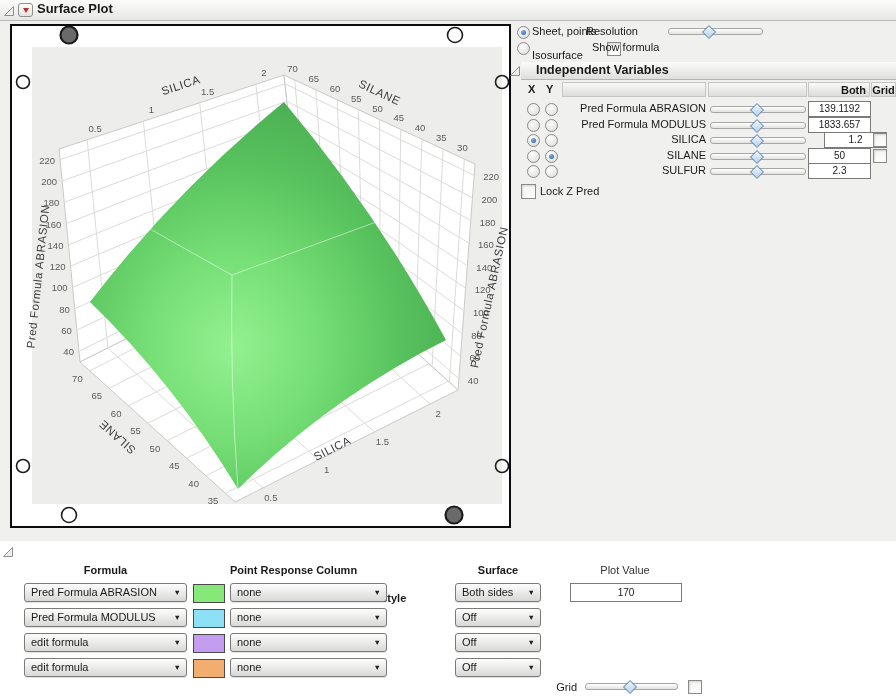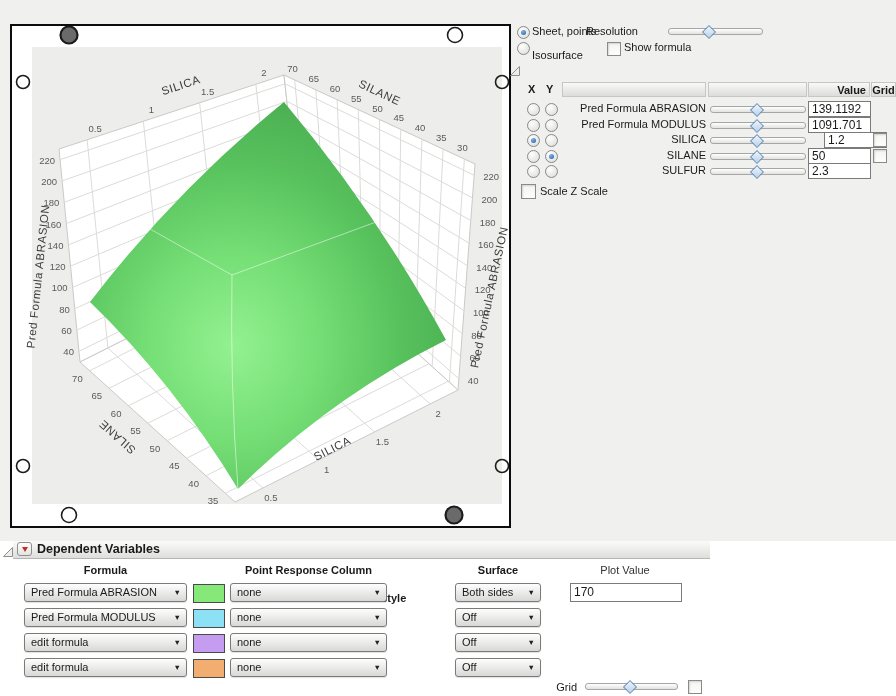--- a/index.html
+++ b/index.html
@@ -24,42 +24,51 @@
     background:radial-gradient(circle at 35% 30%,#ffffff,#d9d9d7);box-sizing:content-box;}
   .radio.sel::after{content:"";position:absolute;left:3px;top:3px;width:5px;height:5px;border-radius:50%;
     background:radial-gradient(circle at 35% 30%,#7fb2e5,#1e5fa8);}
   .cb{position:absolute;width:12px;height:12px;border:1px solid #8a8a88;
     background:linear-gradient(#f4f4f2,#fdfdfc);box-shadow:inset 1px 1px 2px rgba(0,0,0,0.14);}
   .slider{position:absolute;height:11px;}
   .slider .track{position:absolute;left:0;right:0;top:2px;height:5px;border:1px solid #a6a6a4;
     border-radius:3px;background:linear-gradient(#ffffff,#e2e2e0);}
   .slider .thumb{position:absolute;top:1px;width:8px;height:8px;transform:rotate(45deg);
     border:1px solid #6b91b8;background:linear-gradient(135deg,#eef5fb,#b9d2ea);}
-  .vbox{position:absolute;border:1px solid #7a7a78;background:#ffffff;text-align:left;
-    font-size:12px;line-height:14px;height:14px;padding:0 3px;box-sizing:content-box;white-space:nowrap;}
+  .vbox{position:absolute;border:1px solid #7a7a78;background:#ffffff;text-align:center;
+    font-size:10px;line-height:14px;height:14px;padding:0 3px;box-sizing:content-box;white-space:nowrap;}
   .band{position:absolute;top:82px;height:15px;background:linear-gradient(#f9f9f8,#dcdcda);
     border:1px solid #c6c6c4;box-sizing:border-box;}
   .combo{position:absolute;top:0;height:19px;border:1px solid #7a7a78;border-radius:3px;
     background:linear-gradient(#fefefe,#d8d8d6);font-size:11px;line-height:17px;
     padding:0 18px 0 6px;box-sizing:border-box;white-space:nowrap;overflow:hidden;
     box-shadow:0 1px 1px rgba(0,0,0,0.12);}
   .combo::after{content:"▼";position:absolute;right:5px;top:0;font-size:7.5px;color:#222;line-height:18px;}
   .irow{position:absolute;left:0;width:896px;height:16px;}
   .ilabel{position:absolute;left:558px;width:148px;top:1px;text-align:right;font-size:11px;white-space:nowrap;}
   .drow{position:absolute;left:0;width:896px;height:20px;}
   .swatch{position:absolute;top:1px;width:30px;height:17px;border:1px solid #4a4a48;box-sizing:content-box;}
   .whitesheet{position:absolute;left:0;top:541px;width:896px;height:155px;background:#ffffff;}
   .tick{font-size:9.5px;fill:#5a5a5a;font-family:"Liberation Sans",sans-serif;}
   .axis{font-size:11.5px;fill:#3c3c3c;letter-spacing:0.6px;font-family:"Liberation Sans",sans-serif;}
 </style>
 </head>
 <body>
 
 <div class="app">
 
+  <div class="titlebar">
+    <svg class="tri" style="left:3px;top:5px" width="12" height="12">
+        <polygon points="1.5,10.5 10.5,10.5 10.5,1.5" fill="#eeeeec" stroke="#8f8f8d" stroke-width="1"></polygon>
+      </svg>
+    <span class="redbtn" style="left:18px;top:3px">
+        <i></i>
+      </span>
+    <span class="ptitle">Surface Plot</span>
+  </div>
 
   <div class="plotbox">
     <svg id="plot3d" width="497" height="500" viewBox="0 0 497 500">
       <defs>
         <radialGradient id="gsurf" cx="40%" cy="63%" r="78%">
           <stop offset="0%" stop-color="#93f190"></stop>
           <stop offset="30%" stop-color="#76df76"></stop>
           <stop offset="60%" stop-color="#58c25d"></stop>
           <stop offset="85%" stop-color="#4aae52"></stop>
           <stop offset="100%" stop-color="#42a14c"></stop>
@@ -181,51 +190,54 @@
   <span class="radio sel" style="left:517px;top:26px"></span>
   <span class="lbl" style="left:532px;top:25px">Sheet, points</span>
   <span class="lbl" style="left:586px;top:25px">Resolution</span>
   <span class="slider" style="left:668px;top:26px;width:95px">
       <span class="track"></span>
       <span class="thumb" style="left:36px"></span>
     </span>
   <span class="radio" style="left:517px;top:42px"></span>
   <span class="lbl" style="left:532px;top:49px">Isosurface</span>
   <span class="cb" style="left:607px;top:42px"></span>
-  <span class="lbl" style="left:624px;top:41px">Show formula</span>
+  <span class="lbl" style="left:592px;top:41px">Show formula</span>
 
   <svg class="tri" style="left:509px;top:65px" width="12" height="12">
       <polygon points="1.5,10.5 10.5,10.5 10.5,1.5" fill="#eeeeec" stroke="#8f8f8d" stroke-width="1"></polygon>
     </svg>
+  <div class="hdrbar" style="left:521px;top:62px;width:375px">
+    <span class="hdrtitle" style="left:15px">Independent Variables</span>
+  </div>
   <span class="blbl" style="left:528px;top:83px">X</span>
   <span class="blbl" style="left:546px;top:83px">Y</span>
   <span class="band" style="left:562px;width:144px"></span>
   <span class="band" style="left:708px;width:99px"></span>
-  <span class="band" style="left:808px;width:62px;text-align:right;font-size:11px;font-weight:bold;line-height:14px;padding-right:3px;box-sizing:border-box">Value</span>
+  <span class="band" style="left:808px;width:62px;text-align:right;font-size:11px;font-weight:bold;line-height:14px;padding-right:3px;box-sizing:border-box">Both</span>
   <span class="band" style="left:871px;width:25px;text-align:center;font-size:11px;font-weight:bold;line-height:14px">Grid</span>
   <div id="indep-rows">
       <div class="irow" style="top: 101px;">
         <span class="radio" style="left:527px;top:2px"></span>
         <span class="radio" style="left:545px;top:2px"></span>
         <span class="ilabel">Pred Formula ABRASION</span>
         <span class="slider" style="left:710px;top:3px;width:96px">
           <span class="track"></span>
           <span class="thumb" style="left:42px"></span>
         </span>
         <span class="vbox" style="left:808px;top:0;width:55px">139.1192</span>
       </div>
       <div class="irow" style="top: 116.5px;">
         <span class="radio" style="left:527px;top:2px"></span>
         <span class="radio" style="left:545px;top:2px"></span>
         <span class="ilabel">Pred Formula MODULUS</span>
         <span class="slider" style="left:710px;top:3px;width:96px">
           <span class="track"></span>
           <span class="thumb" style="left:42px"></span>
         </span>
-        <span class="vbox" style="left:808px;top:0;width:55px">1091.701</span>
+        <span class="vbox" style="left:808px;top:0;width:55px">1833.657</span>
       </div>
       <div class="irow" style="top: 132px;">
         <span class="radio sel" style="left:527px;top:2px"></span>
         <span class="radio" style="left:545px;top:2px"></span>
         <span class="ilabel">SILICA</span>
         <span class="slider" style="left:710px;top:3px;width:96px">
           <span class="track"></span>
           <span class="thumb" style="left:42px"></span>
         </span>
         <span class="vbox" style="left:824px;top:0;width:55px">1.2</span>
@@ -247,35 +259,29 @@
         <span class="radio" style="left:545px;top:2px"></span>
         <span class="ilabel">SULFUR</span>
         <span class="slider" style="left:710px;top:3px;width:96px">
           <span class="track"></span>
           <span class="thumb" style="left:42px"></span>
         </span>
         <span class="vbox" style="left:808px;top:0;width:55px">2.3</span>
       </div>
     </div>
   <span class="cb" style="left:521px;top:184px;width:13px;height:13px"></span>
-  <span class="lbl" style="left:540px;top:185px">Scale Z Scale</span>
+  <span class="lbl" style="left:540px;top:185px">Lock Z Pred</span>
 
   <div class="whitesheet"></div>
 
   <svg class="tri" style="left:2px;top:546px" width="12" height="12">
       <polygon points="1.5,10.5 10.5,10.5 10.5,1.5" fill="#eeeeec" stroke="#8f8f8d" stroke-width="1"></polygon>
     </svg>
-  <div class="hdrbar" style="left:13px;top:541px;width:697px">
-    <span class="redbtn" style="left:4px;top:1px">
-        <i></i>
-      </span>
-    <span class="hdrtitle" style="left:24px">Dependent Variables</span>
-  </div>
   <span class="blbl" style="left:24px;top:564px;width:163px;text-align:center">Formula</span>
-  <span class="blbl" style="left:230px;top:564px;width:157px;text-align:center">Point Response Column</span>
+  <span class="blbl" style="left:230px;top:564px;width:157px;">Point Response Column</span>
   <span class="blbl" style="left:380px;top:592px;width:48px;">Style</span>
   <span class="blbl" style="left:455px;top:564px;width:86px;text-align:center">Surface</span>
   <span class="lbl" style="left:570px;top:564px;width:110px;text-align:center;color:#333">Plot Value</span>
   <div id="dep-rows">
       <div class="drow" style="top: 583px;">
         <div class="combo" style="left:24px;width:163px">Pred Formula ABRASION</div>
         <span class="swatch" style="left:193px;background:#86e878"></span>
         <div class="combo" style="left:230px;width:157px">none</div>
         <div class="combo" style="left:455px;width:86px">Both sides</div>
         <span class="vbox" style="left:570px;top:0;width:104px;height:17px;line-height:17px">170</span>

